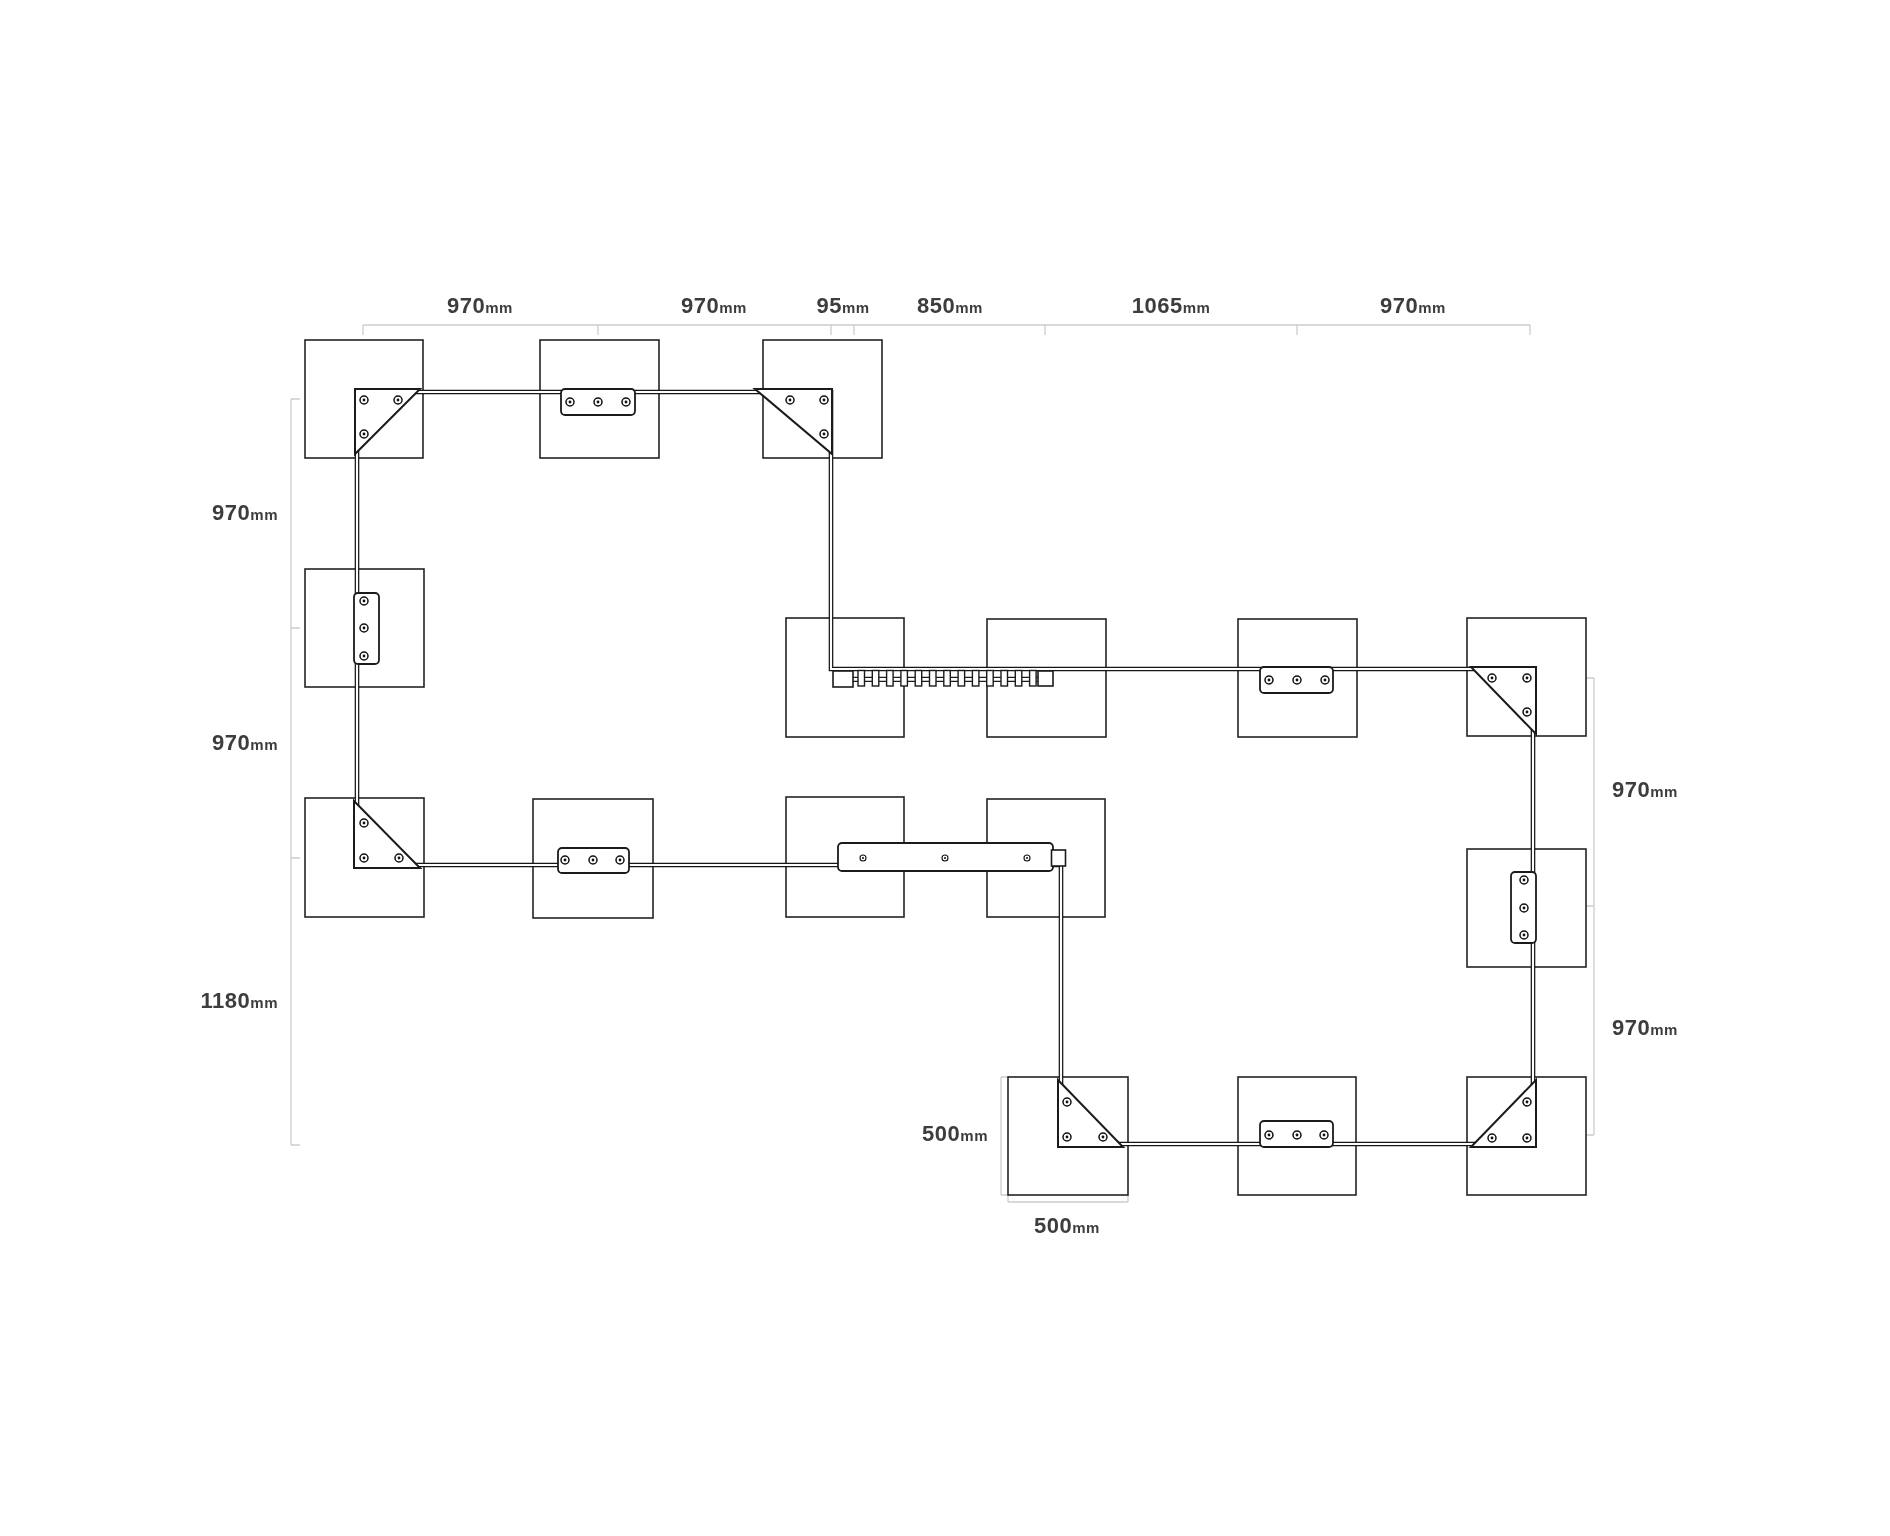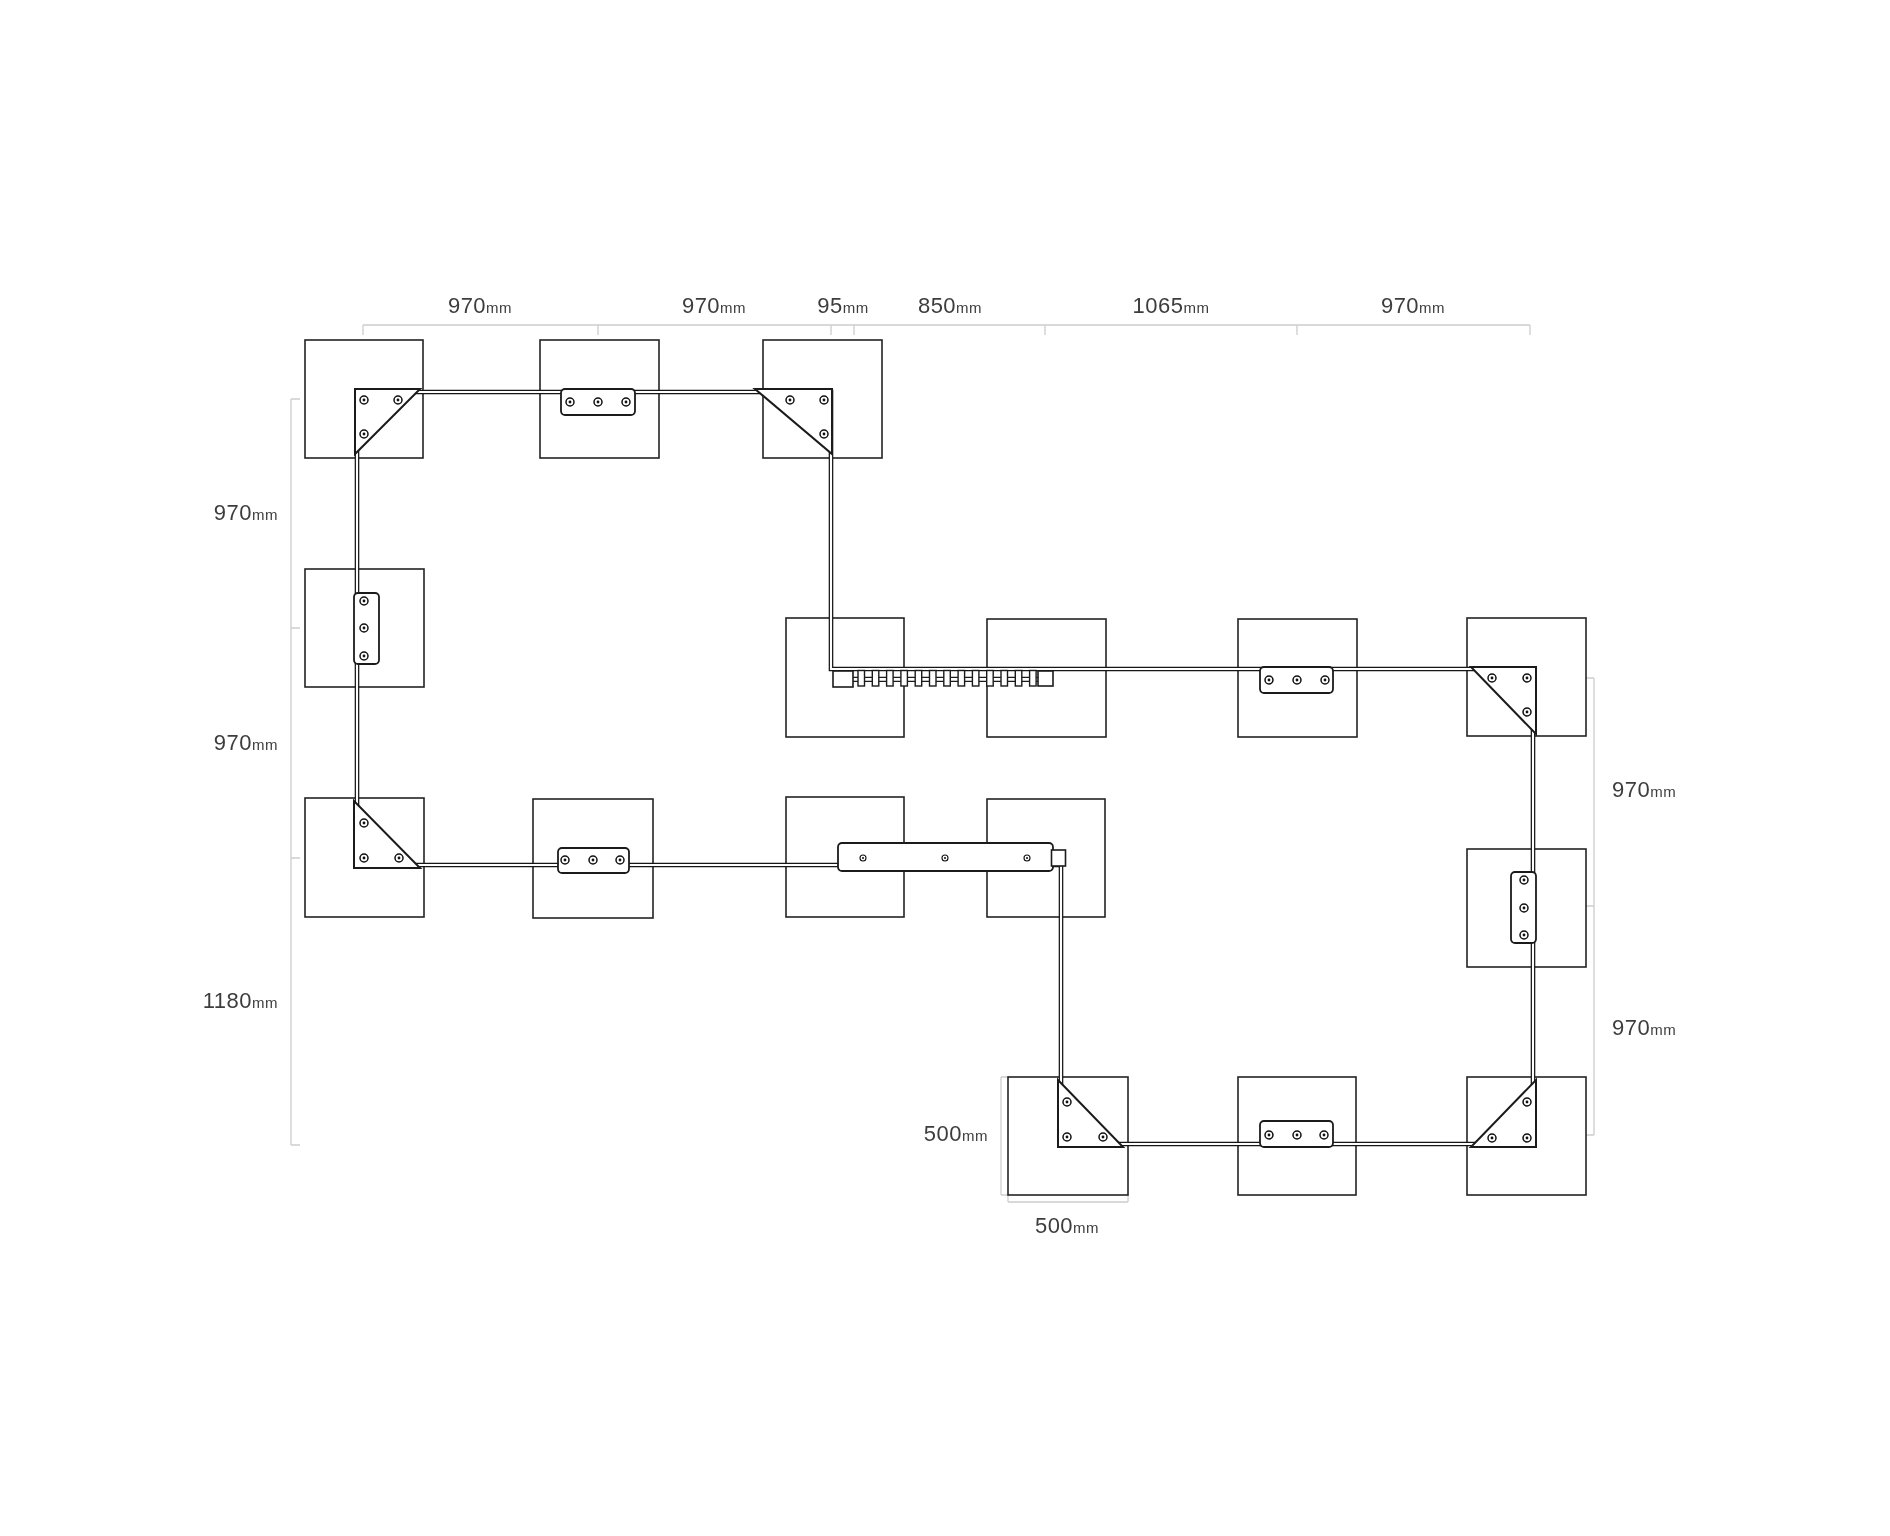--- a/index.html
+++ b/index.html
@@ -1,16 +1,16 @@
 <!DOCTYPE html>
 <html><head>
 <meta charset="utf-8">
 <style>
   html,body{margin:0;padding:0;background:#ffffff;}
-  #stage{position:relative;width:1890px;height:1452px;background:#fff;overflow:hidden;}
+  #stage{position:relative;width:1890px;height:1452px;background:#fff;overflow:hidden;font-weight:bold;}
   svg{position:absolute;left:0;top:0;}
   .sq{fill:#ffffff;stroke:#232323;stroke-width:1.6;}
   .wallOuter{fill:none;stroke:#161616;stroke-width:4.6;}
   .wallInner{fill:none;stroke:#ffffff;stroke-width:2.1;}
   .plate{fill:#ffffff;stroke:#1b1b1b;stroke-width:1.8;}
   .bracket{fill:#ffffff;stroke:#1b1b1b;stroke-width:2;}
   .holeRing{fill:#ffffff;stroke:#111111;stroke-width:1.5;}
   .holeDot{fill:#111111;stroke:none;}
   .holeSmallRing{fill:#ffffff;stroke:#111111;stroke-width:1.1;}
   .holeSmallDot{fill:#111111;stroke:none;}

